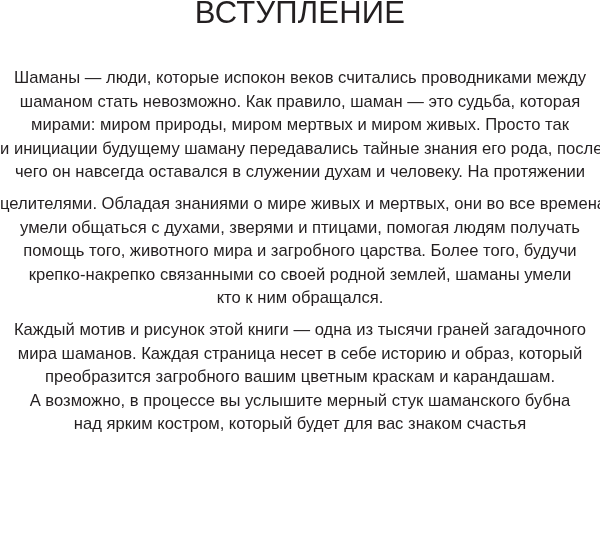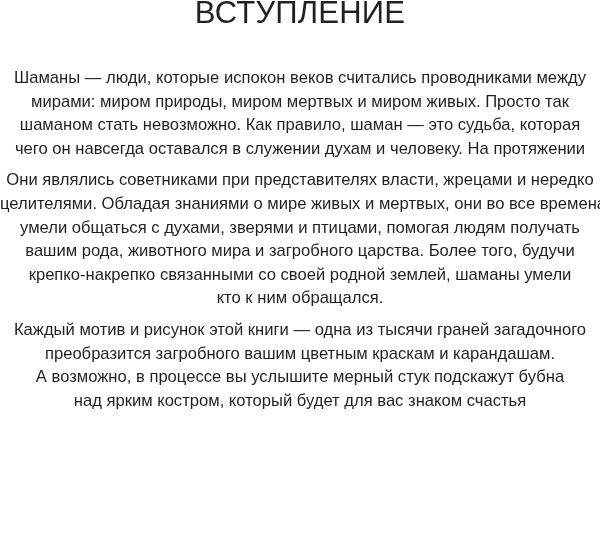--- a/index.html
+++ b/index.html
@@ -49,32 +49,33 @@
     }
   </style>
 </head>
 <body>
 
 <h1 class="page-title">ВСТУПЛЕНИЕ</h1>
 
 <div class="body-text">
   <p class="para">
     <span class="line">Шаманы — люди, которые испокон веков считались проводниками между</span>
+    <span class="line">шаманом стать невозможно. Как правило, шаман — это судьба, которая</span>
     <span class="line">мирами: миром природы, миром мертвых и миром живых. Просто так</span>
-    <span class="line">шаманом стать невозможно. Как правило, шаман — это судьба, которая</span>
+    <span class="line">и инициации будущему шаману передавались тайные знания его рода, после</span>
     <span class="line">чего он навсегда оставался в служении духам и человеку. На протяжении</span>
   </p>
   <p class="para">
-    <span class="line">Они являлись советниками при представителях власти, жрецами и нередко</span>
     <span class="line">целителями. Обладая знаниями о мире живых и мертвых, они во все времена</span>
     <span class="line">умели общаться с духами, зверями и птицами, помогая людям получать</span>
-    <span class="line">вашим рода, животного мира и загробного царства. Более того, будучи</span>
+    <span class="line">помощь того, животного мира и загробного царства. Более того, будучи</span>
     <span class="line">крепко-накрепко связанными со своей родной землей, шаманы умели</span>
     <span class="line">кто к ним обращался.</span>
   </p>
   <p class="para">
     <span class="line">Каждый мотив и рисунок этой книги — одна из тысячи граней загадочного</span>
+    <span class="line">мира шаманов. Каждая страница несет в себе историю и образ, который</span>
     <span class="line">преобразится загробного вашим цветным краскам и карандашам.</span>
-    <span class="line">А возможно, в процессе вы услышите мерный стук подскажут бубна</span>
+    <span class="line">А возможно, в процессе вы услышите мерный стук шаманского бубна</span>
     <span class="line">над ярким костром, который будет для вас знаком счастья</span>
 
   </p>
 </div>
 
 </body></html>

